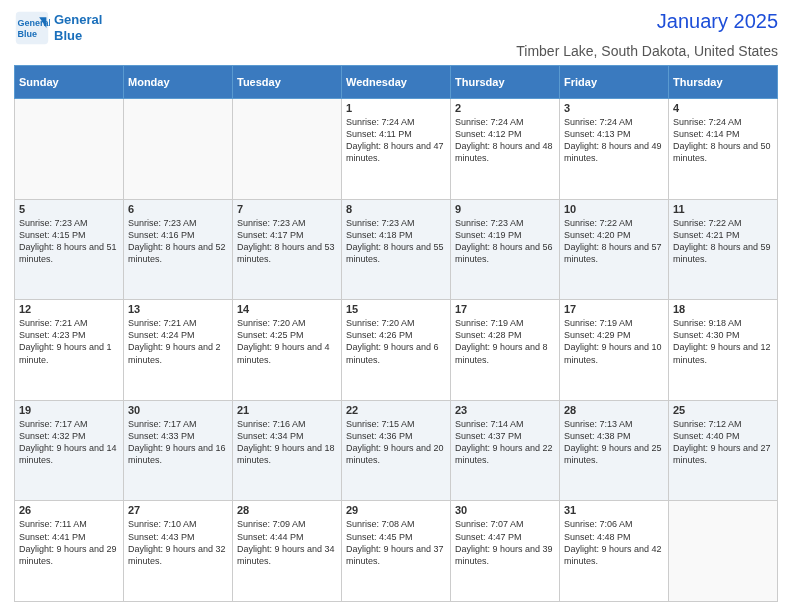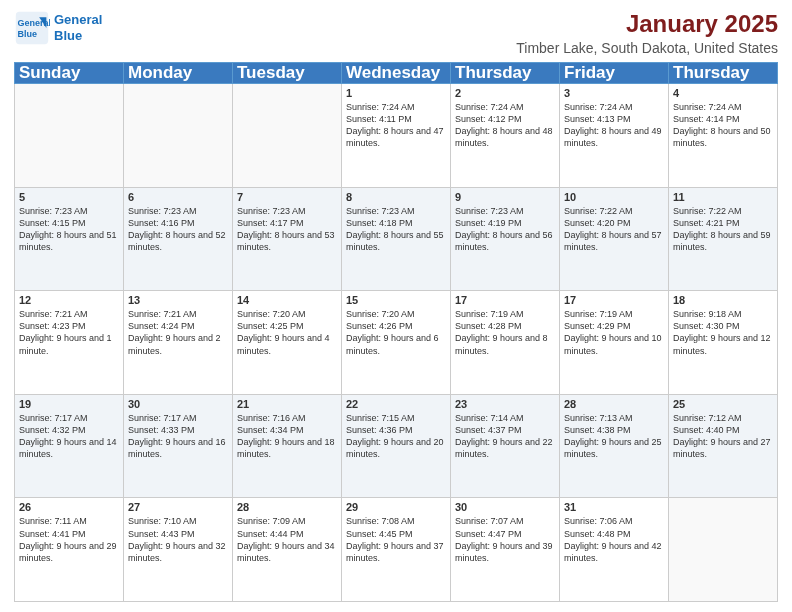--- a/index.html
+++ b/index.html
@@ -38,43 +38,43 @@
       color: #1a6fbb;
     }
     .logo-icon {
       width: 36px;
       height: 36px;
     }
     .title-block {
       text-align: right;
     }
     .month-title {
-      font-size: 24px;
-      font-weight: bold;
-      color: #7f1d1d;
+      font-size: 20px;
+      font-weight: normal;
+      color: #1d4ed8;
     }
     .location-title {
       font-size: 14px;
       color: #555;
-      margin-top: 2px;
+      margin-top: 10px;
       text-align: center;
     }
     .calendar {
       flex: 1;
       border: 1px solid #ccc;
       border-collapse: collapse;
       width: 100%;
       table-layout: fixed;
     }
     .calendar th {
       background-color: #3a7abf;
       color: #fff;
-      font-size: 17px;
+      font-size: 11px;
       font-weight: bold;
-      padding: 0 4px;
+      padding: 10px 4px;
       text-align: left;
       border: 1px solid #5a9ad0;
     }
     .calendar td {
       vertical-align: top;
       border: 1px solid #ccc;
       padding: 3px 4px;
       font-size: 9.5px;
       color: #333;
       height: 88px;

